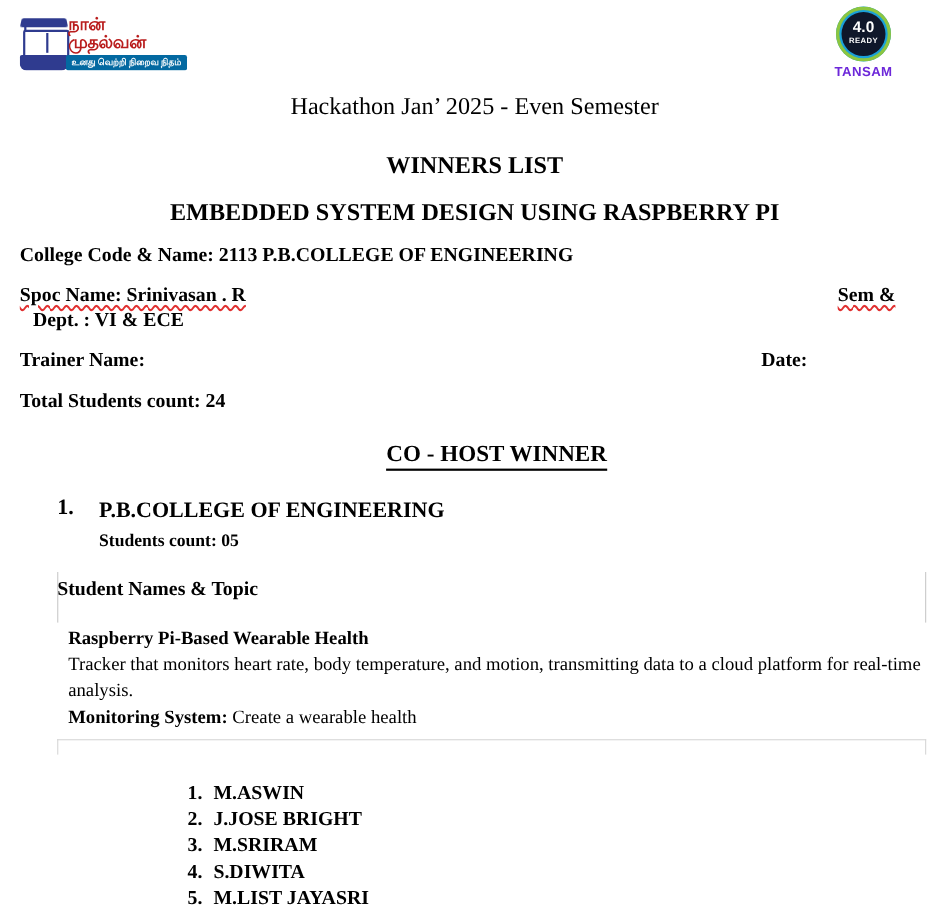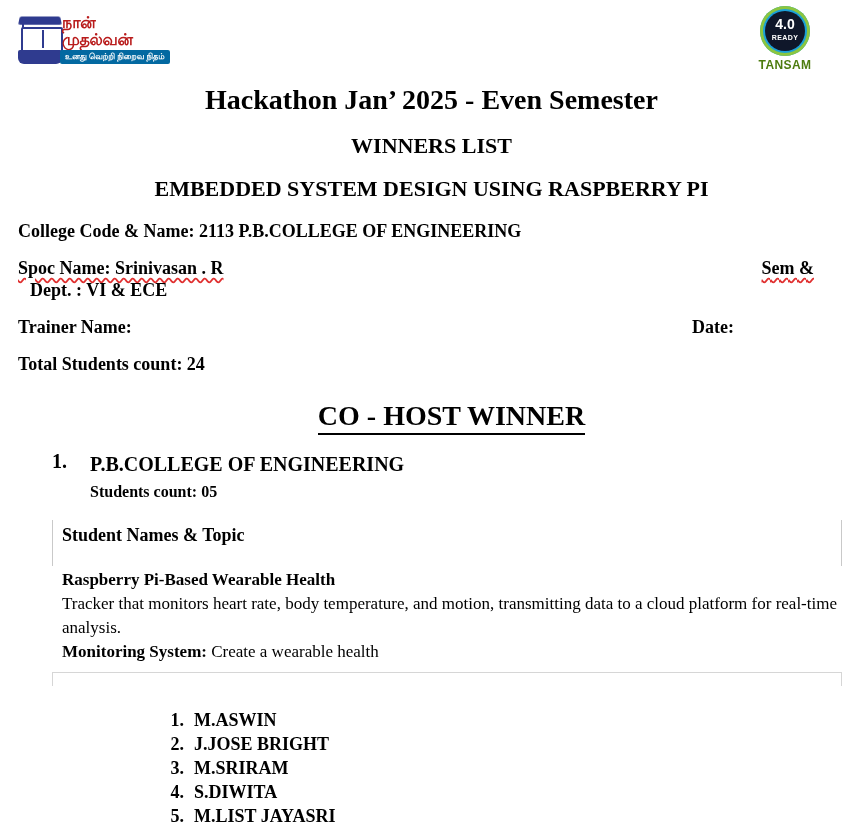--- a/index.html
+++ b/index.html
@@ -137,37 +137,37 @@
   }
   .logo-right .ring .inner .ready {
     font-size: 7px;
     letter-spacing: 0.4px;
   }
   .logo-right .brand {
     margin-top: 2px;
     font-family: "Liberation Sans", sans-serif;
     font-weight: bold;
     font-size: 12px;
-    color: #4d7c0f;
+    color: #6d28d9;
     letter-spacing: 0.4px;
     text-align: center;
   }
 
   
   .title-block {
     position: absolute;
     left: 0;
     top: 84px;
     width: 863px;
     text-align: center;
   }
   .title-1 {
-    font-size: 28px;
-    font-weight: bold;
-    margin-bottom: 17px;
+    font-size: 22px;
+    font-weight: normal;
+    margin-bottom: 27px;
   }
   .title-2 {
     font-size: 22px;
     font-weight: bold;
     margin-bottom: 17px;
   }
   .title-3 {
     font-size: 22px;
     font-weight: bold;
   }
@@ -209,21 +209,21 @@
   
   .cohost {
     position: absolute;
     left: 0;
     top: 400px;
     width: 863px;
     text-align: center;
   }
   .cohost-title {
     display: inline-block;
-    font-size: 28px;
+    font-size: 21px;
     font-weight: bold;
     border-bottom: 2px solid #000;
     padding-bottom: 1px;
     margin-left: 40px;
   }
 
   .college-entry {
     position: absolute;
     left: 52px;
     top: 450px;
@@ -263,21 +263,20 @@
     width: 1px;
     height: 46px;
     background: #c9c9c9;
   }
   .details .cell-border.right {
     left: 789px;
   }
   .hdr {
     font-size: 18px;
     font-weight: bold;
-    padding-left: 10px;
     line-height: 30px;
   }
 
   .topic-block {
     position: absolute;
     left: 62px;
     top: 568px;
     width: 782px;
     font-size: 17px;
     line-height: 24px;

